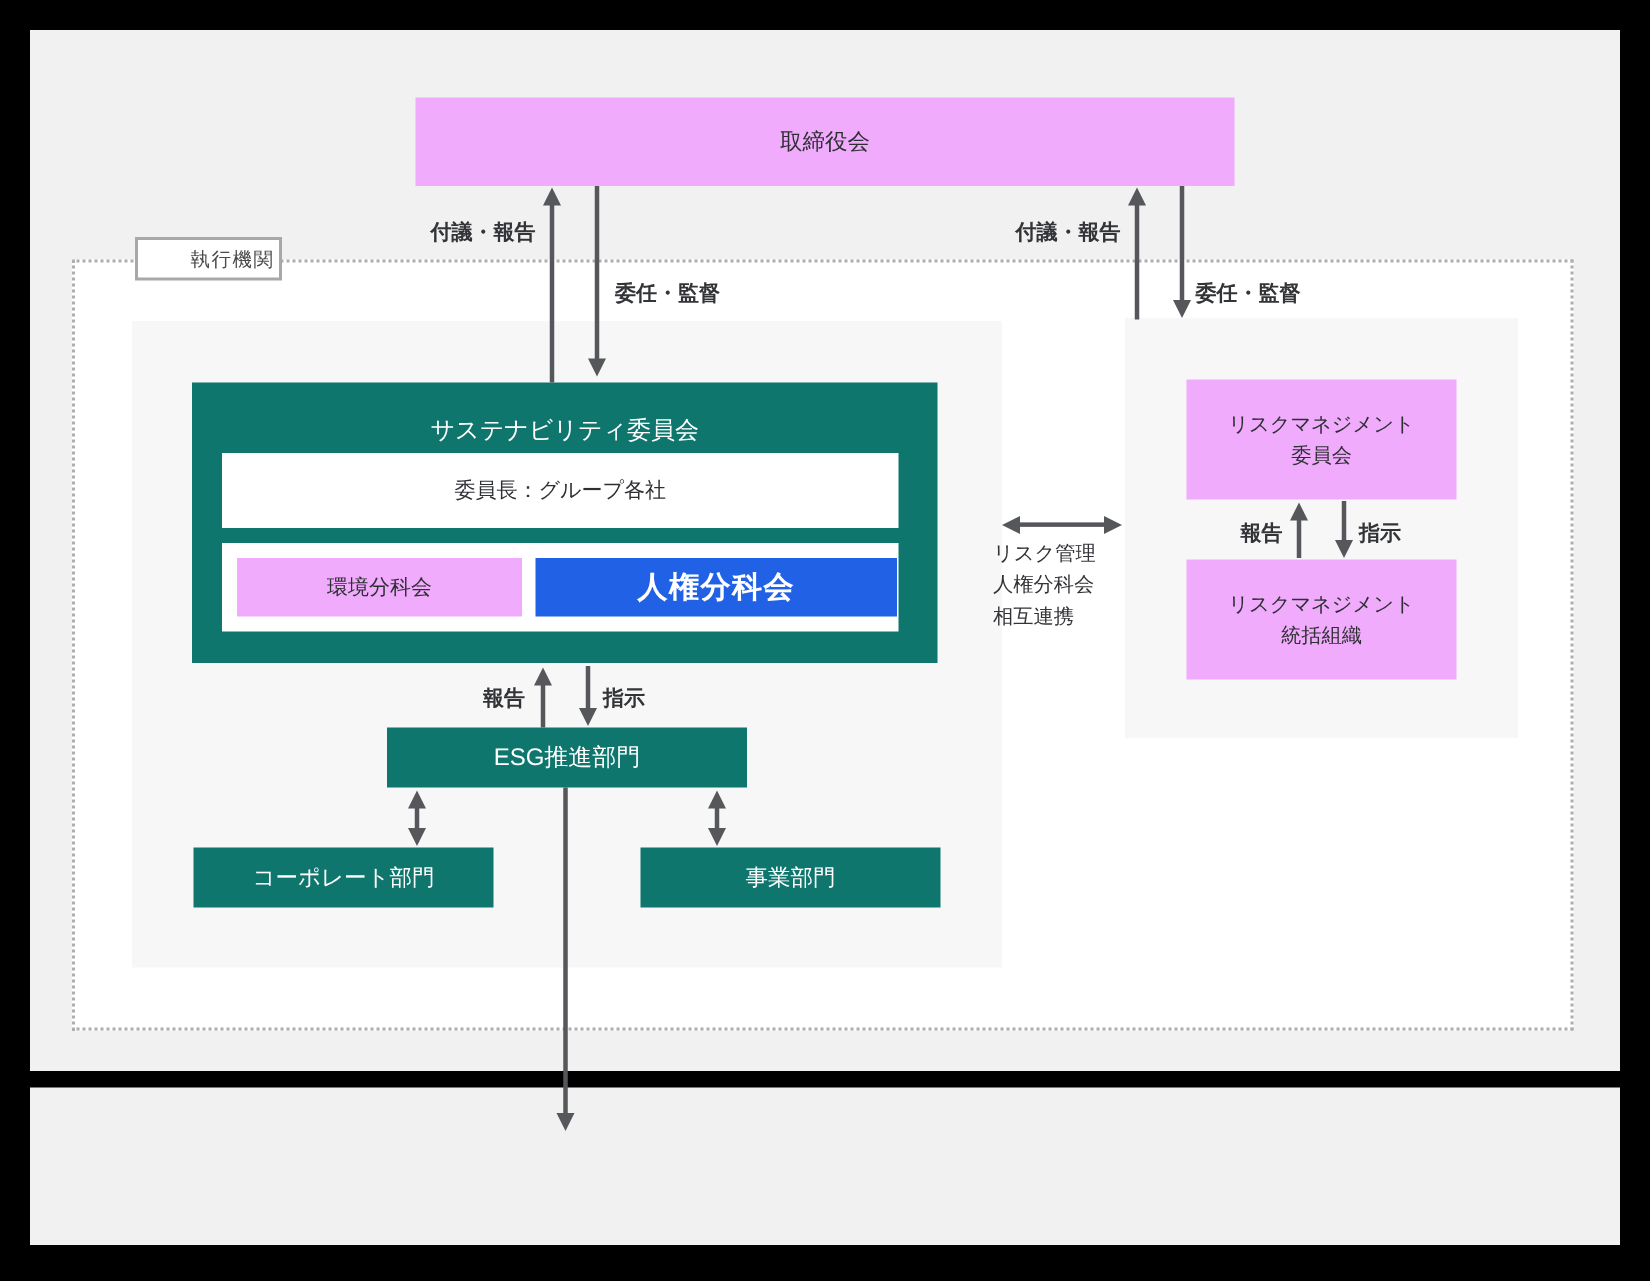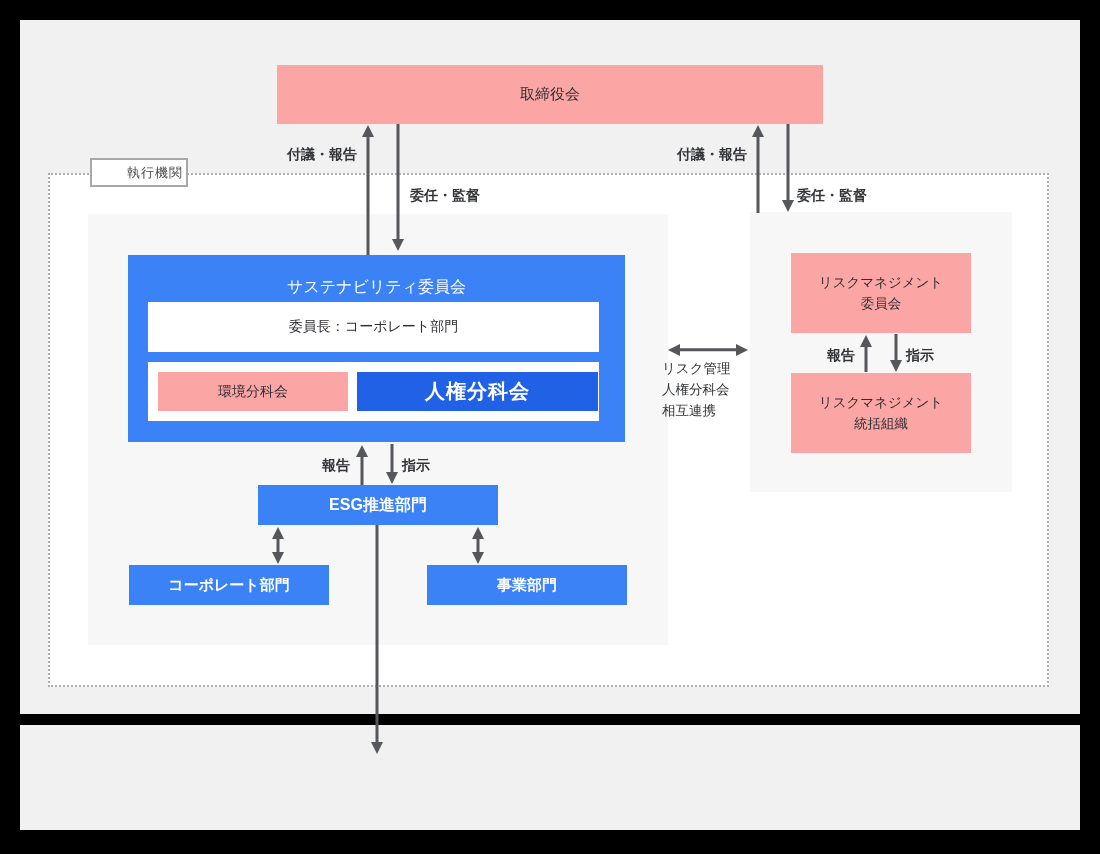--- a/index.html
+++ b/index.html
@@ -6,22 +6,22 @@
   body{background:#000;font-family:"Liberation Sans",sans-serif;}
   #stage{position:relative;width:1100px;height:854px;background:#000;overflow:hidden;
          -webkit-font-smoothing:antialiased;}
   .card{position:absolute;background:#f1f1f2;}
   .panel{position:absolute;background:#f7f7f8;}
   .dashed-box{position:absolute;background:#ffffff;border:2px dotted #aeaeae;box-sizing:border-box;}
   .tag{position:absolute;background:#ffffff;border:2px solid #a8a8a8;box-sizing:border-box;
        display:flex;align-items:center;justify-content:center;font-size:13px;color:#4a4a4a;letter-spacing:1px;}
   .box{position:absolute;display:flex;flex-direction:column;align-items:center;justify-content:center;
        box-sizing:border-box;text-align:center;}
-  .box-light{background:#fca5a5;color:#2e2f33;font-family:Liberation Serif, serif;}
-  .box-medium{background:#3b82f6;color:#ffffff;font-weight:bold;}
+  .box-light{background:#f0abfc;color:#2e2f33;font-family:Liberation Serif, serif;}
+  .box-medium{background:#0f766e;color:#ffffff;}
   .box-accent{background:#2061e6;color:#ffffff;}
   .box-white{background:#ffffff;color:#2e2f33;}
   .fs13{font-size:13.5px;line-height:21px;}
   .fs14{font-size:14px;}
   .fs15{font-size:15px;}
   .fs16{font-size:16px;}
   .fs20b{font-size:20px;font-weight:bold;letter-spacing:1px;}
   .lbl{position:absolute;font-size:14px;font-weight:600;color:#333437;white-space:nowrap;}
   .lbl.r{text-align:right;}
   .lbl.c{font-weight:400;line-height:21px;font-size:13.5px;white-space:normal;}
@@ -60,21 +60,21 @@
 
   <div class="box box-light fs15" style="left:277px;top:65px;width:546px;height:59px;z-index:3;">
     <span>取締役会</span>
   </div>
 
   <div class="box box-medium" style="left:128px;top:255px;width:497px;height:187px;z-index:3;"></div>
   <div class="box fs16" style="left:128px;top:255px;width:497px;height:64px;color:#fff;z-index:4;">
     <span>サステナビリティ委員会</span>
   </div>
   <div class="box box-white fs14" style="left:148px;top:302px;width:451px;height:50px;z-index:4;">
-    <span>委員長：コーポレート部門</span>
+    <span>委員長：グループ各社</span>
   </div>
   <div class="box box-white" style="left:148px;top:362px;width:451px;height:59px;z-index:4;"></div>
   <div class="box box-light fs14" style="left:158px;top:372px;width:190px;height:39px;z-index:5;">
     <span>環境分科会</span>
   </div>
   <div class="box box-accent fs20b" style="left:357px;top:372px;width:241px;height:39px;z-index:5;">
     <span>人権分科会</span>
   </div>
 
   <div class="box box-medium fs16" style="left:258px;top:485px;width:240px;height:40px;z-index:3;">

